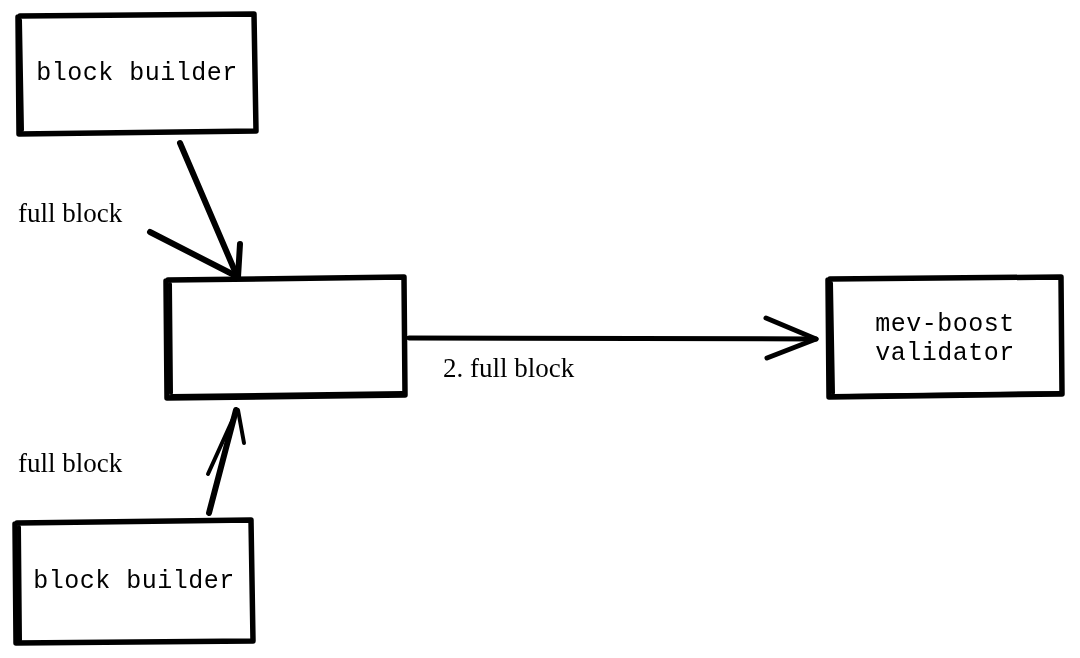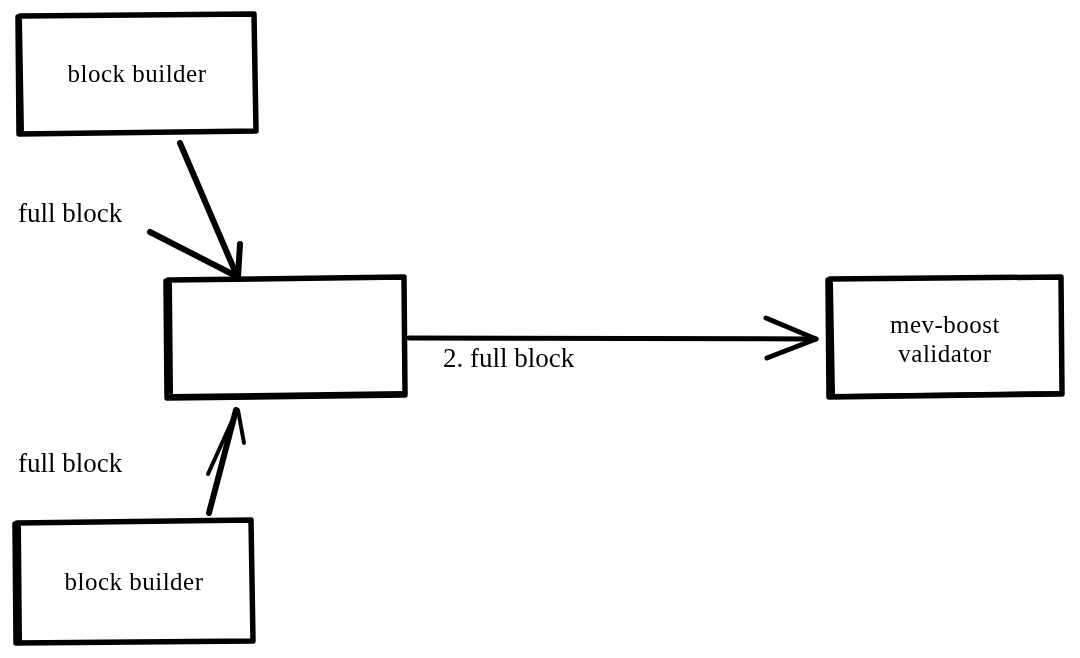--- a/index.html
+++ b/index.html
@@ -21,22 +21,21 @@
     top: 0;
     width: 1080px;
     height: 658px;
     pointer-events: none;
   }
   .node-label {
     position: absolute;
     display: flex;
     align-items: center;
     justify-content: center;
-    text-align: center;
-    font-family: Liberation Serif, serif;
+    font-family: Liberation Mono, monospace;
     color: #000000;
     letter-spacing: 0.5px;
     line-height: 1.18;
     white-space: pre-line;
   }
   .edge-label {
     position: absolute;
     font-family: Liberation Serif, serif;
     color: #000000;
     white-space: nowrap;
@@ -64,21 +63,21 @@
   #edge-label-full-block-top {
     left: 18px; top: 198px; font-size: 27px;
   }
   #edge-label-full-block-bottom {
     left: 18px; top: 448px; font-size: 27px;
   }
   #edge-label-blinded-block {
     left: 443px; top: 303px; font-size: 27px;
   }
   #edge-label-full-block-mid {
-    left: 443px; top: 343px; font-size: 27px;
+    left: 443px; top: 353px; font-size: 27px;
   }
 </style>
 </head>
 <body>
 
 <div id="canvas">
 
   <svg class="layer" viewBox="0 0 1080 658">
     <g fill="none" stroke="#000000" stroke-linecap="round" stroke-linejoin="round">
 

